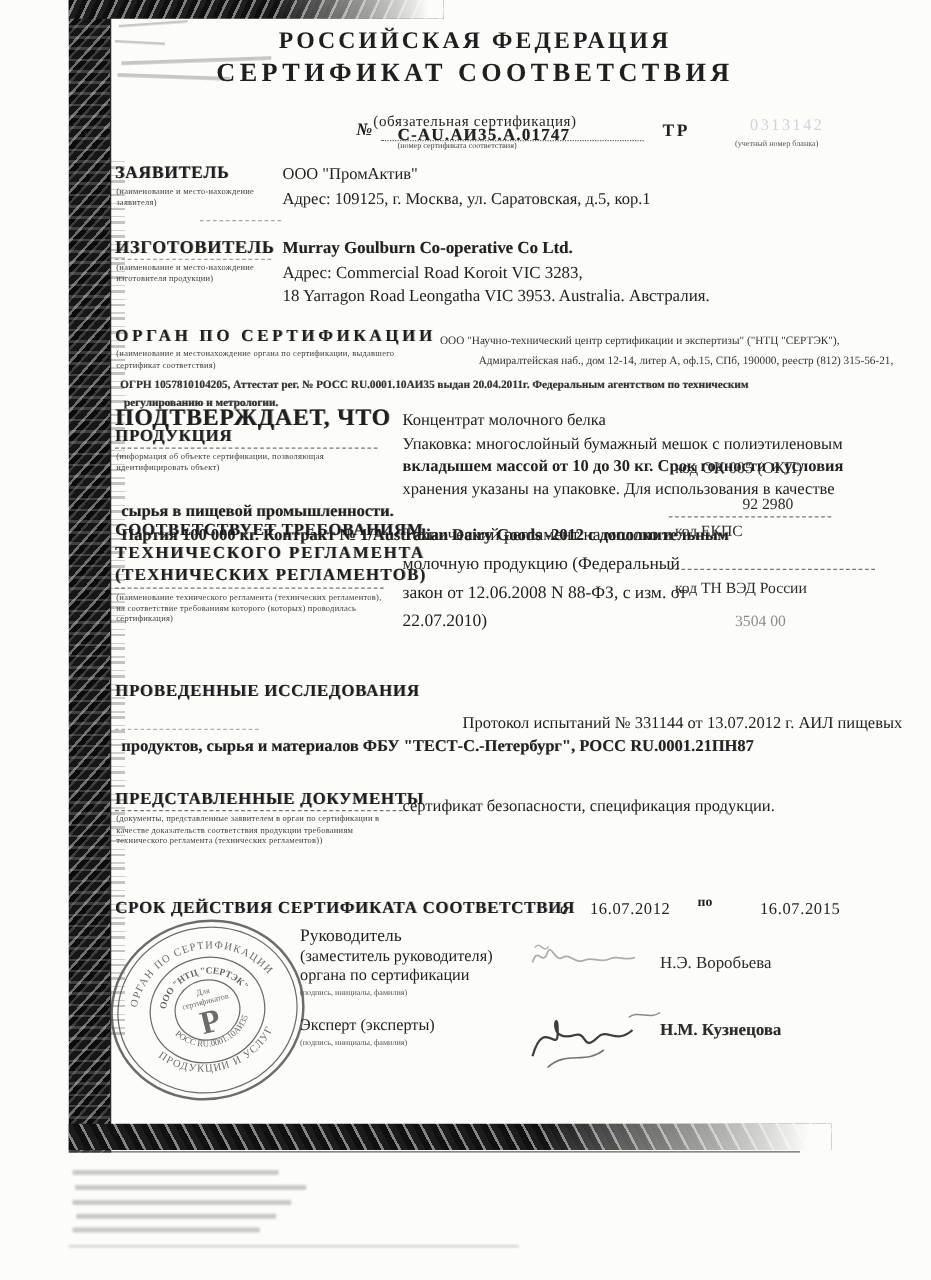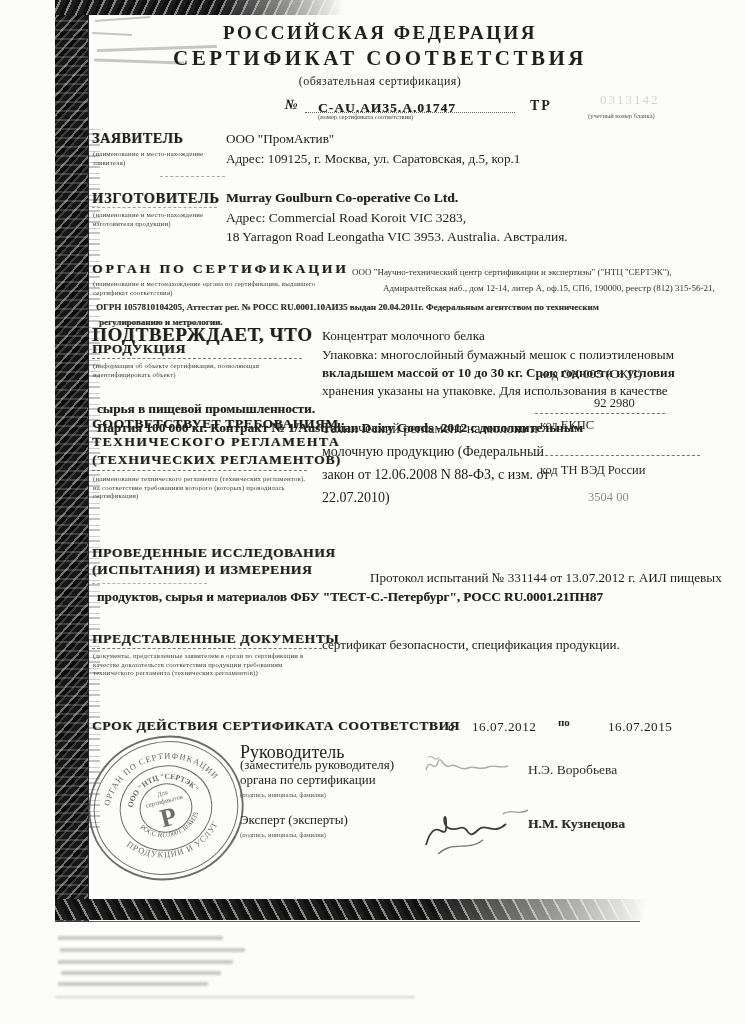--- a/index.html
+++ b/index.html
@@ -31,21 +31,21 @@
   }
   .border-bottom-line{position:absolute;left:55px;top:921px;width:585px;height:1px;background:#3a3a3a;opacity:.8;}
   .noise-strip{
     position:absolute;left:88px;top:128px;width:12px;height:700px;opacity:.22;
     background:repeating-linear-gradient(0deg,#000 0 2px,transparent 2px 5px,#333 5px 6px,transparent 6px 11px);
     filter:blur(.4px);
   }
   
   .country{left:110px;top:22px;width:540px;text-align:center;font-size:19px;font-weight:bold;letter-spacing:2.5px;}
   .title{left:110px;top:46px;width:540px;text-align:center;font-size:21px;font-weight:bold;letter-spacing:3.5px;}
-  .subtitle{left:110px;top:74px;width:540px;text-align:center;font-size:12px;letter-spacing:.5px;color:#262626;}
+  .subtitle{left:110px;top:90px;width:540px;text-align:center;font-size:12px;letter-spacing:.5px;color:#262626;}
   .caption{font-size:6.8px;color:#3d3d3d;line-height:8.6px;white-space:normal;letter-spacing:.2px;}
   .seclabel{font-weight:bold;font-size:13px;letter-spacing:.6px;text-shadow:.7px 0 0 rgba(20,20,20,.45);}
   .val{font-size:13.2px;color:#222;}
   .smallval{font-size:9px;color:#333;}
   .dash{border:none;border-top:1.3px dashed #555;margin:0;padding:0;opacity:.8;}
   .dotline{border:none;border-top:1.5px dotted #666;margin:0;}
   .faint{opacity:.22;filter:blur(.6px);color:#345;}
   .codecol{font-size:12.5px;color:#2c2c2c;}
   .smudge{background:#8b8b8b;opacity:.45;filter:blur(.8px);border-radius:1px;}
   .checkmark-stroke{position:absolute;background:#9a9a9a;opacity:.55;filter:blur(.5px);}
@@ -121,21 +121,20 @@
   <div class="abs seclabel" style="left:92px;top:434px;font-size:13.5px;letter-spacing:1.5px;">ТЕХНИЧЕСКОГО  РЕГЛАМЕНТА</div>
   <div class="abs seclabel" style="left:92px;top:452px;font-size:13.5px;letter-spacing:1px;">(ТЕХНИЧЕСКИХ  РЕГЛАМЕНТОВ)</div>
   <hr class="dash abs" style="left:92px;top:470px;width:215px;">
   <div class="abs caption" style="left:93px;top:475px;width:215px;">(наименование технического регламента (технических регламентов), на соответствие требованиям которого (которых) проводилась сертификация)</div>
   <div class="abs val" style="left:322px;top:421px;font-size:14px;">Технический регламент на молоко и</div>
   <div class="abs val" style="left:322px;top:444px;font-size:14px;">молочную продукцию (Федеральный</div>
   <div class="abs val" style="left:322px;top:467px;font-size:14px;">закон от 12.06.2008 N 88-ФЗ, с изм. от</div>
   <div class="abs val" style="left:322px;top:490px;font-size:14px;">22.07.2010)</div>
 
   <div class="abs seclabel" style="left:92px;top:545px;font-size:13.5px;">ПРОВЕДЕННЫЕ ИССЛЕДОВАНИЯ</div>
-  <div class="abs seclabel" style="left:92px;top:562px;font-size:13.5px;">(ИСПЫТАНИЯ) И ИЗМЕРЕНИЯ</div>
   <hr class="dash abs" style="left:92px;top:583px;width:115px;opacity:.45;">
   <div class="abs val" style="left:370px;top:570px;">Протокол испытаний № 331144 от 13.07.2012 г. АИЛ пищевых</div>
   <div class="abs val" style="left:97px;top:589px;font-weight:bold;text-shadow:.4px 0 0 rgba(0,0,0,.35);">продуктов, сырья и материалов ФБУ "ТЕСТ-С.-Петербург", РОСС RU.0001.21ПН87</div>
 
   <div class="abs seclabel" style="left:92px;top:631px;font-size:13.5px;">ПРЕДСТАВЛЕННЫЕ ДОКУМЕНТЫ</div>
   <hr class="dash abs" style="left:92px;top:648px;width:230px;">
   <div class="abs caption" style="left:93px;top:652px;width:225px;">(документы, представленные заявителем в орган по сертификации в качестве доказательств соответствия продукции требованиям технического регламента (технических регламентов))</div>
   <div class="abs val" style="left:322px;top:637px;">сертификат безопасности, спецификация продукции.</div>
 
   <div class="abs seclabel" style="left:92px;top:718px;font-size:13.5px;">СРОК ДЕЙСТВИЯ СЕРТИФИКАТА СООТВЕТСТВИЯ</div>
@@ -167,21 +166,21 @@
       </text>
       <text font-size="7" fill="#474747" stroke="none" font-family="Liberation Serif, serif">
         <textPath href="#arcInnerBottom" startOffset="50%" text-anchor="middle">РОСС RU.0001.10АИ35</textPath>
       </text>
       <text y="-13" text-anchor="middle" font-size="6.5" fill="#4d4d4d" stroke="none" font-family="Liberation Serif, serif">Для</text>
       <text y="-5" text-anchor="middle" font-size="6.5" fill="#4d4d4d" stroke="none" font-family="Liberation Serif, serif">сертификатов</text>
       <text y="18" text-anchor="middle" font-size="26" font-weight="bold" fill="#4d4d4d" stroke="none" font-family="Liberation Serif, serif">Р</text>
     </g>
   </svg>
 
-  <div class="abs" style="left:240px;top:742px;font-size:18px;">Руководитель</div>
+  <div class="abs" style="left:240px;top:742px;font-size:14px;">Руководитель</div>
   <div class="abs" style="left:240px;top:757px;font-size:13px;">(заместитель руководителя)</div>
   <div class="abs" style="left:240px;top:772px;font-size:13px;">органа  по  сертификации</div>
   <div class="abs" style="left:240px;top:791px;font-size:6.5px;color:#555;">(подпись, инициалы, фамилия)</div>
   <svg class="abs" style="left:420px;top:748px;" width="100" height="35" viewBox="0 0 100 35">
     <path d="M6,22 C10,8 14,26 18,14 C21,6 24,22 30,18 C36,14 40,24 48,20 C54,17 60,23 68,19 C74,16 80,21 88,18" stroke="#6a6a6a" stroke-width="1.4" fill="none" opacity=".55"></path>
     <path d="M8,10 C12,4 15,16 19,9" stroke="#6a6a6a" stroke-width="1.2" fill="none" opacity=".5"></path>
   </svg>
   <div class="abs" style="left:528px;top:762px;font-size:13.5px;color:#2c2c2c;">Н.Э. Воробьева</div>
 
   <div class="abs" style="left:240px;top:812px;font-size:13px;">Эксперт (эксперты)</div>

